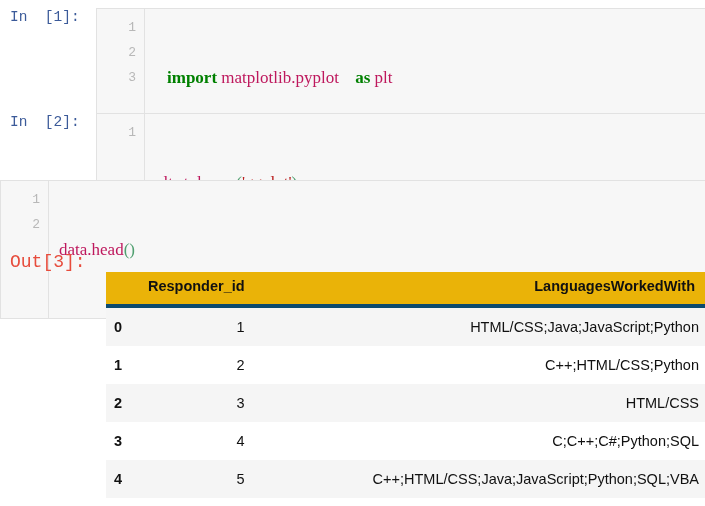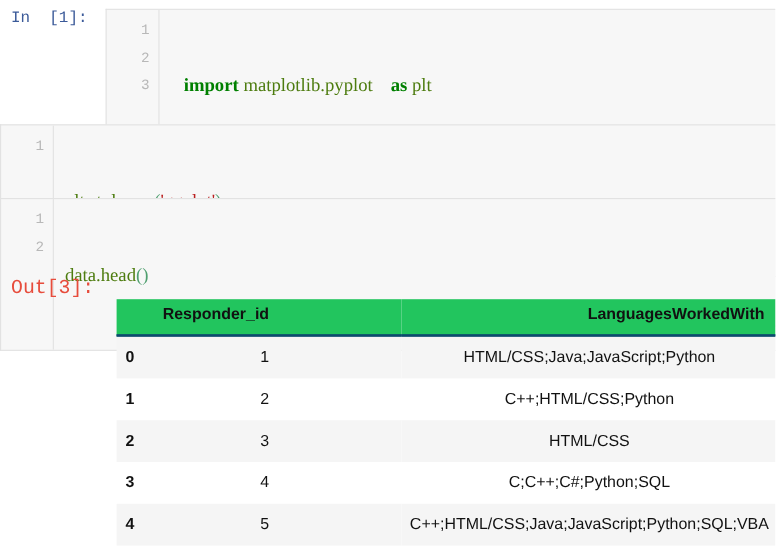--- a/index.html
+++ b/index.html
@@ -78,21 +78,21 @@
     color: #222222;
     white-space: pre;
   }
   .codelines .line { height: 25px; }
 
   
   .tok-kw   { color: #008000; font-weight: bold; margin-left: 12px; }
   .tok-str  { color: #ba2121; }
   .tok-op   { color: #aa22ff; }
   .tok-paren{ color: #4f9f6f; }
-  .tok-plain{ color: #4d7c0f; margin-top: 20px; }
+  .tok-plain{ color: #be185d; margin-top: 20px; }
 
   
   #output-area {
     position: absolute;
     left: 0;
     top: 252px;
     width: 705px;
   }
   #out-prompt {
     position: absolute;
@@ -108,39 +108,39 @@
     position: absolute;
     left: 106px;
     top: 20px;
     width: 599px;
     border-collapse: collapse;
     font-family: "Liberation Sans", "DejaVu Sans", sans-serif;
     font-size: 14.5px;
     color: #111111;
   }
   table.dataframe thead th {
-    border-bottom: 2px solid #0c4a6e;
+    border-bottom: 4px solid #0c4a6e;
     padding: 6px 8px 10px 8px;
     font-weight: bold;
     vertical-align: bottom;
-    background: #22c55e;
+    background: #eab308;
   }
   table.dataframe thead th.idx-col { width: 46px; text-align: left; }
   table.dataframe thead th.c0 { text-align: right; padding-right: 120px; }
   table.dataframe thead th.c1 { text-align: right; padding-right: 10px; }
 
   table.dataframe tbody td {
     padding: 11px 8px;
     vertical-align: middle;
     white-space: nowrap;
   }
   table.dataframe tbody tr.alt { background: #f5f5f5; }
   table.dataframe tbody td.idx-col { font-weight: bold; text-align: left; width: 46px; }
   table.dataframe tbody td.c0 { text-align: right; padding-right: 120px; }
-  table.dataframe tbody td.c1 { text-align: center; padding-right: 6px; }
+  table.dataframe tbody td.c1 { text-align: right; padding-right: 6px; }
 
   #watermark {
     position: absolute;
     right: 6px;
     bottom: 4px;
     font-family: "Liberation Sans", "DejaVu Sans", sans-serif;
     font-size: 18px;
     color: #e8e8e8;
     letter-spacing: 1px;
     user-select: none;
@@ -163,20 +163,21 @@
       </div>
       <div class="codelines">
         <div class="line"><span class="tok-kw">import</span><span class="tok-plain"> matplotlib.pyplot </span><span class="tok-kw">as</span><span class="tok-plain"> plt</span></div>
         <div class="line"><span class="tok-kw">import</span><span class="tok-plain"> numpy </span><span class="tok-kw">as</span><span class="tok-plain"> np</span></div>
         <div class="line"><span class="tok-kw">import</span><span class="tok-plain"> pandas </span><span class="tok-kw">as</span><span class="tok-plain"> pd</span></div>
       </div>
     </div>
   </div>
 
   <div class="cell" id="cell-2" style="top:113px;">
+    <div class="prompt in">In  [2]:</div>
     <div class="codebox">
       <div class="gutter">
         <div>1</div>
       </div>
       <div class="codelines">
         <div class="line"><span class="tok-plain">plt.style.use</span><span class="tok-paren">(</span><span class="tok-str">'ggplot'</span><span class="tok-paren">)</span></div>
       </div>
     </div>
   </div>
 

